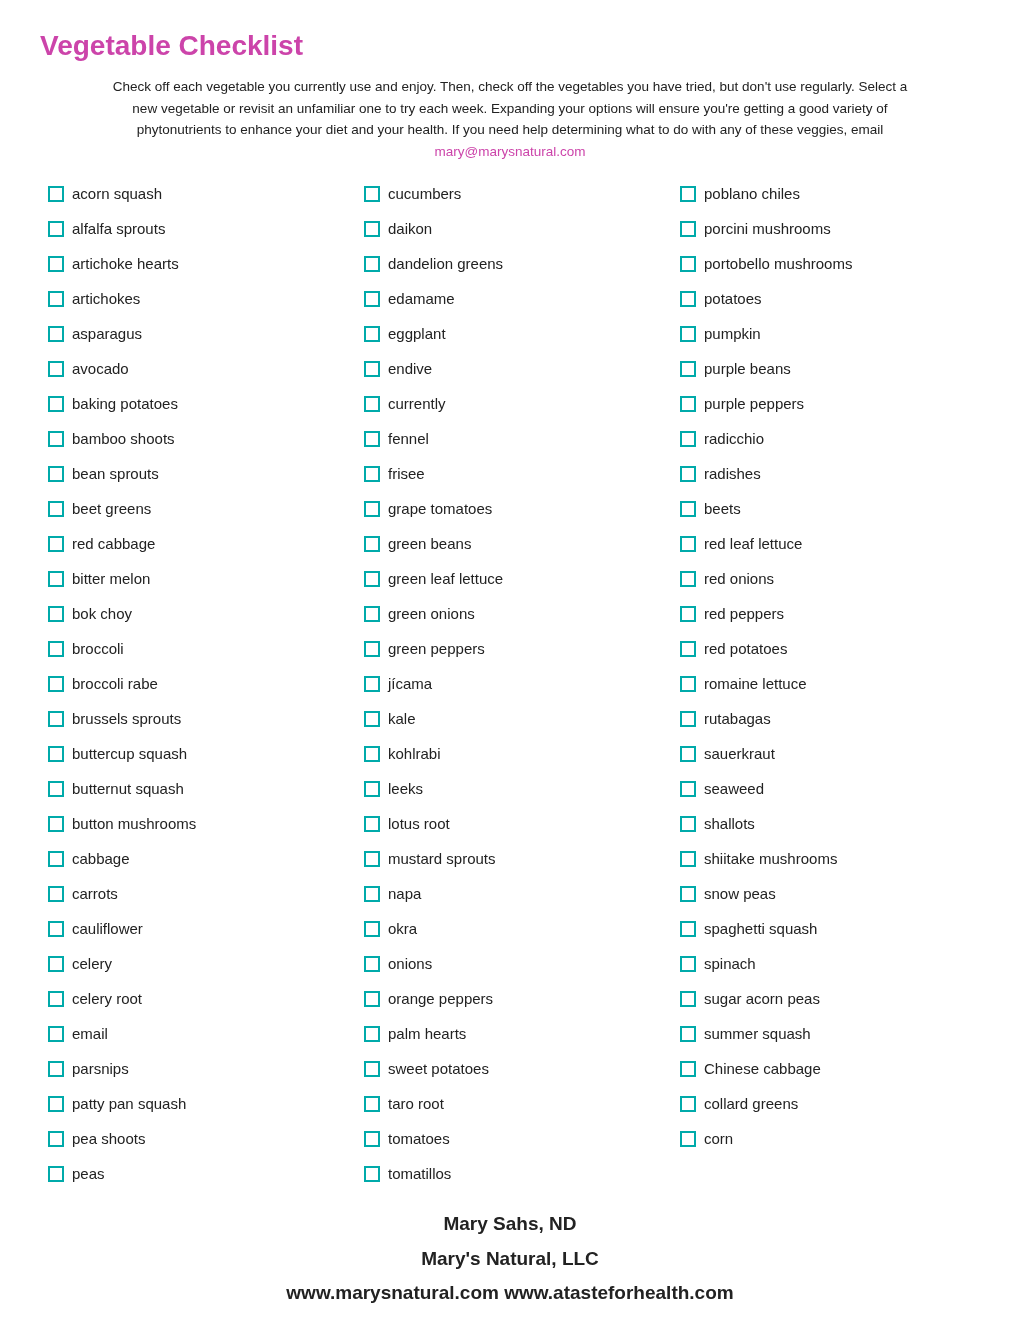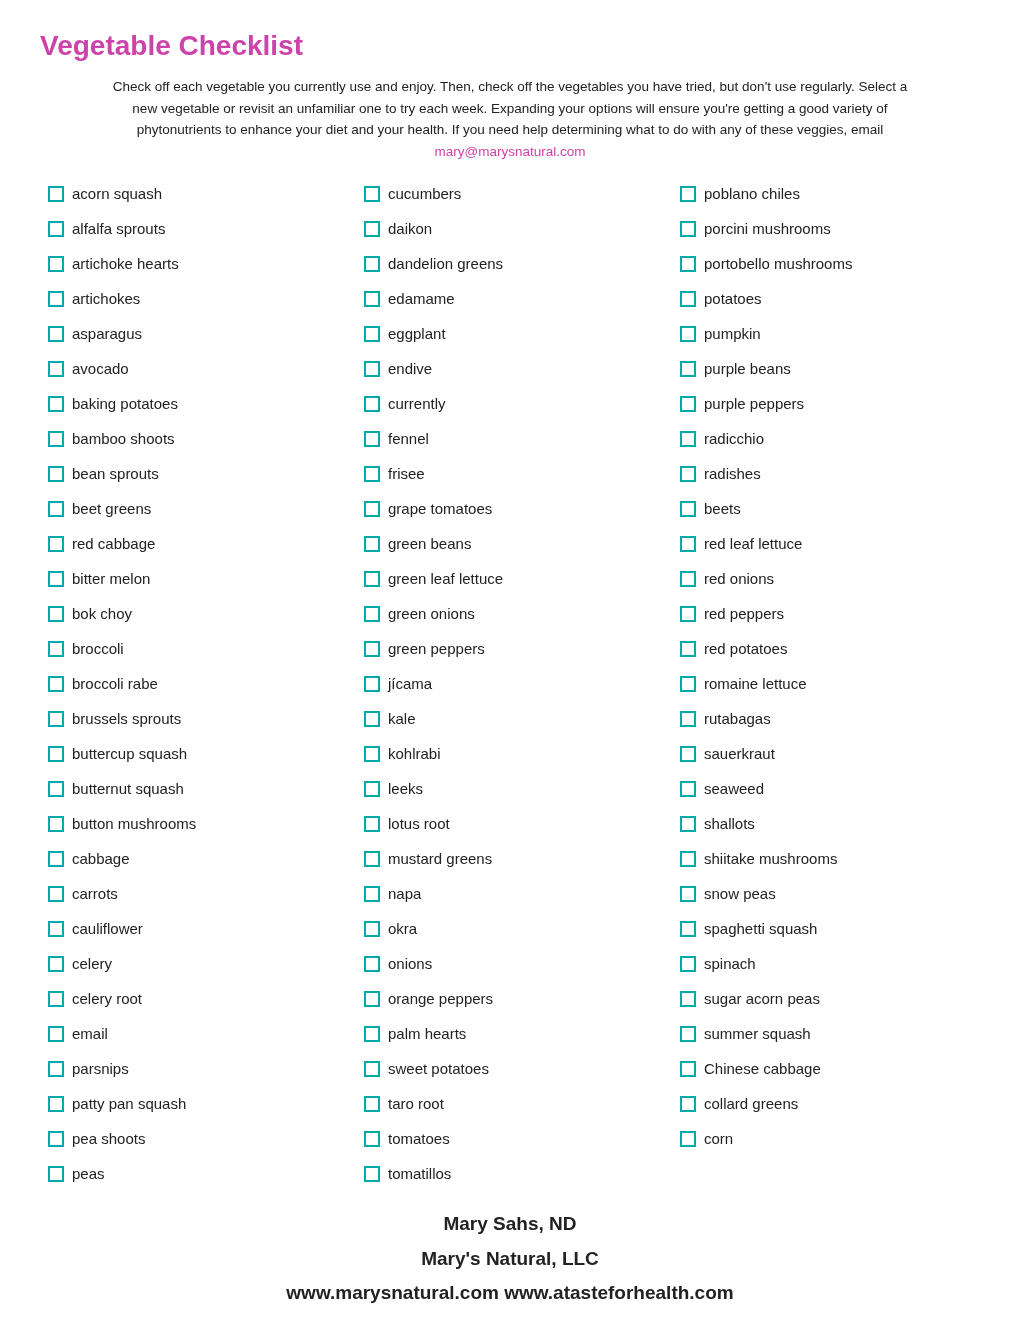--- a/index.html
+++ b/index.html
@@ -300,21 +300,21 @@
     <div class="checklist-item">
       <span class="checkbox"></span>
       <span>shallots</span>
     </div>
     <div class="checklist-item">
       <span class="checkbox"></span>
       <span>cabbage</span>
     </div>
     <div class="checklist-item">
       <span class="checkbox"></span>
-      <span>mustard greens</span>
+      <span>mustard sprouts</span>
     </div>
     <div class="checklist-item">
       <span class="checkbox"></span>
       <span>shiitake mushrooms</span>
     </div>
     <div class="checklist-item">
       <span class="checkbox"></span>
       <span>carrots</span>
     </div>
     <div class="checklist-item">

